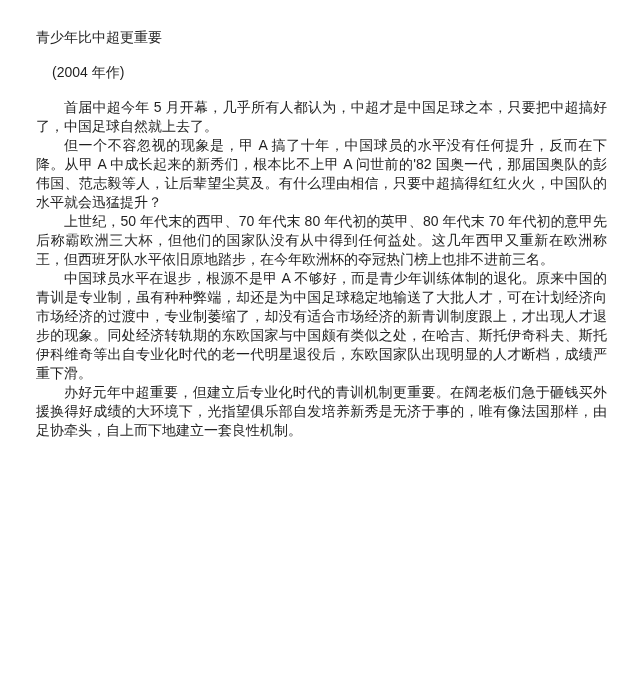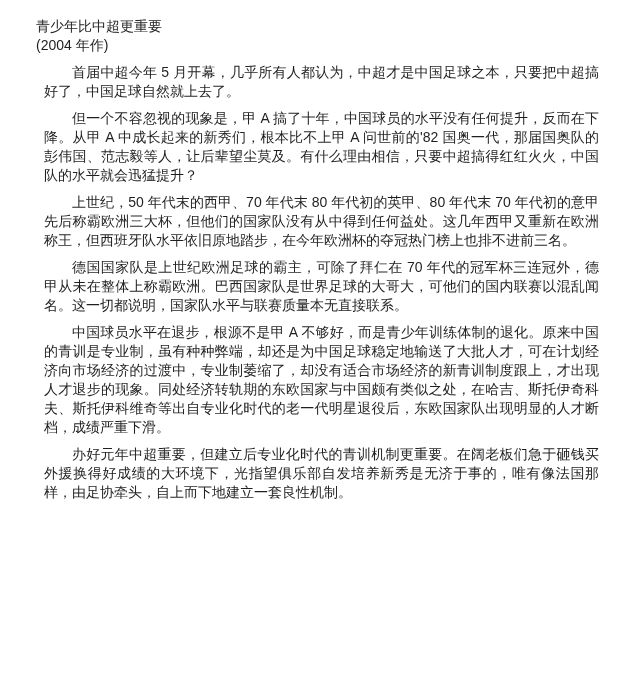--- a/index.html
+++ b/index.html
@@ -6,51 +6,50 @@
     margin: 0;
     padding: 0;
     background: #ffffff;
   }
   .page {
     position: relative;
     width: 640px;
     height: 675px;
     background: #ffffff;
     box-sizing: border-box;
-    padding: 17px 33px 0 36px;
+    padding: 28px 33px 0 36px;
     overflow: hidden;
     font-family: "Liberation Sans", "DejaVu Sans", sans-serif;
     font-size: 14px;
     line-height: 19px;
     color: #1f1f1f;
   }
   .doc-title {
     font-weight: normal;
     margin: 0;
     text-align: left;
   }
   .doc-date {
-    margin: 0;
+    margin: 16px;
     text-align: left;
   }
   .doc-body p {
-    margin: 8px;
+    margin: 0;
     text-indent: 2em;
     text-align: justify;
     text-justify: inter-ideograph;
     word-break: break-all;
   }
 </style>
 </head>
 <body>
 
 <div class="page">
   <div class="doc-title">青少年比中超更重要</div>
   <div class="doc-date">(2004 年作)</div>
   <div class="doc-body">
     <p>首届中超今年 5 月开幕，几乎所有人都认为，中超才是中国足球之本，只要把中超搞好了，中国足球自然就上去了。</p>
     <p>但一个不容忽视的现象是，甲 A 搞了十年，中国球员的水平没有任何提升，反而在下降。从甲 A 中成长起来的新秀们，根本比不上甲 A 问世前的'82 国奥一代，那届国奥队的彭伟国、范志毅等人，让后辈望尘莫及。有什么理由相信，只要中超搞得红红火火，中国队的水平就会迅猛提升？</p>
     <p>上世纪，50 年代末的西甲、70 年代末 80 年代初的英甲、80 年代末 70 年代初的意甲先后称霸欧洲三大杯，但他们的国家队没有从中得到任何益处。这几年西甲又重新在欧洲称王，但西班牙队水平依旧原地踏步，在今年欧洲杯的夺冠热门榜上也排不进前三名。</p>
-    <p>德国国家队是上世纪欧洲足球的霸主，可除了拜仁在 70 年代的冠军杯三连冠外，德甲从未在整体上称霸欧洲。巴西国家队是世界足球的大哥大，可他们的国内联赛以混乱闻名。这一切都说明，国家队水平与联赛质量本无直接联系。</p>
     <p>中国球员水平在退步，根源不是甲 A 不够好，而是青少年训练体制的退化。原来中国的青训是专业制，虽有种种弊端，却还是为中国足球稳定地输送了大批人才，可在计划经济向市场经济的过渡中，专业制萎缩了，却没有适合市场经济的新青训制度跟上，才出现人才退步的现象。同处经济转轨期的东欧国家与中国颇有类似之处，在哈吉、斯托伊奇科夫、斯托伊科维奇等出自专业化时代的老一代明星退役后，东欧国家队出现明显的人才断档，成绩严重下滑。</p>
     <p>办好元年中超重要，但建立后专业化时代的青训机制更重要。在阔老板们急于砸钱买外援换得好成绩的大环境下，光指望俱乐部自发培养新秀是无济于事的，唯有像法国那样，由足协牵头，自上而下地建立一套良性机制。</p>
   </div>
 </div>
 
 </body></html>

